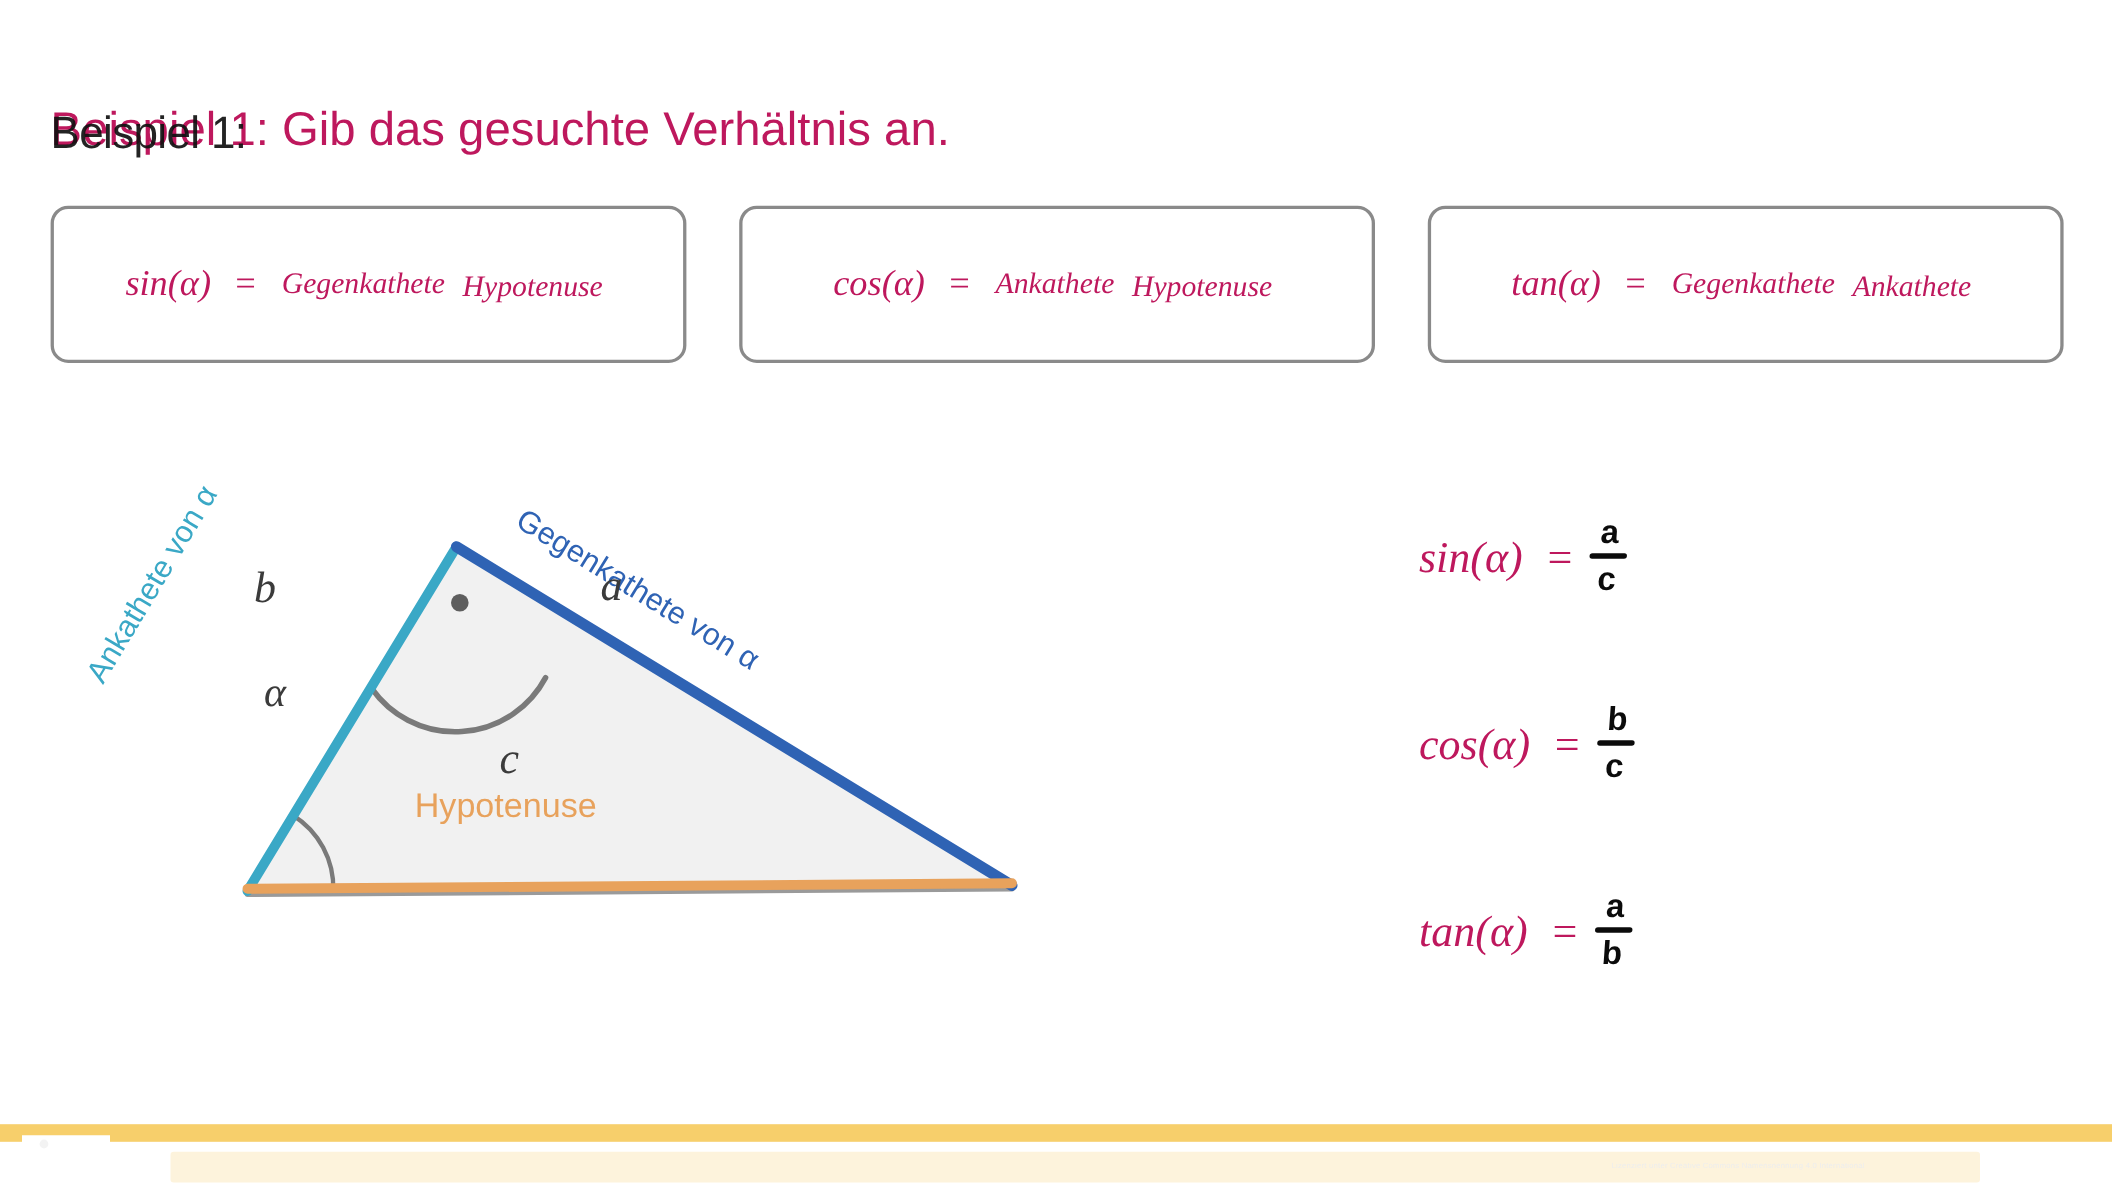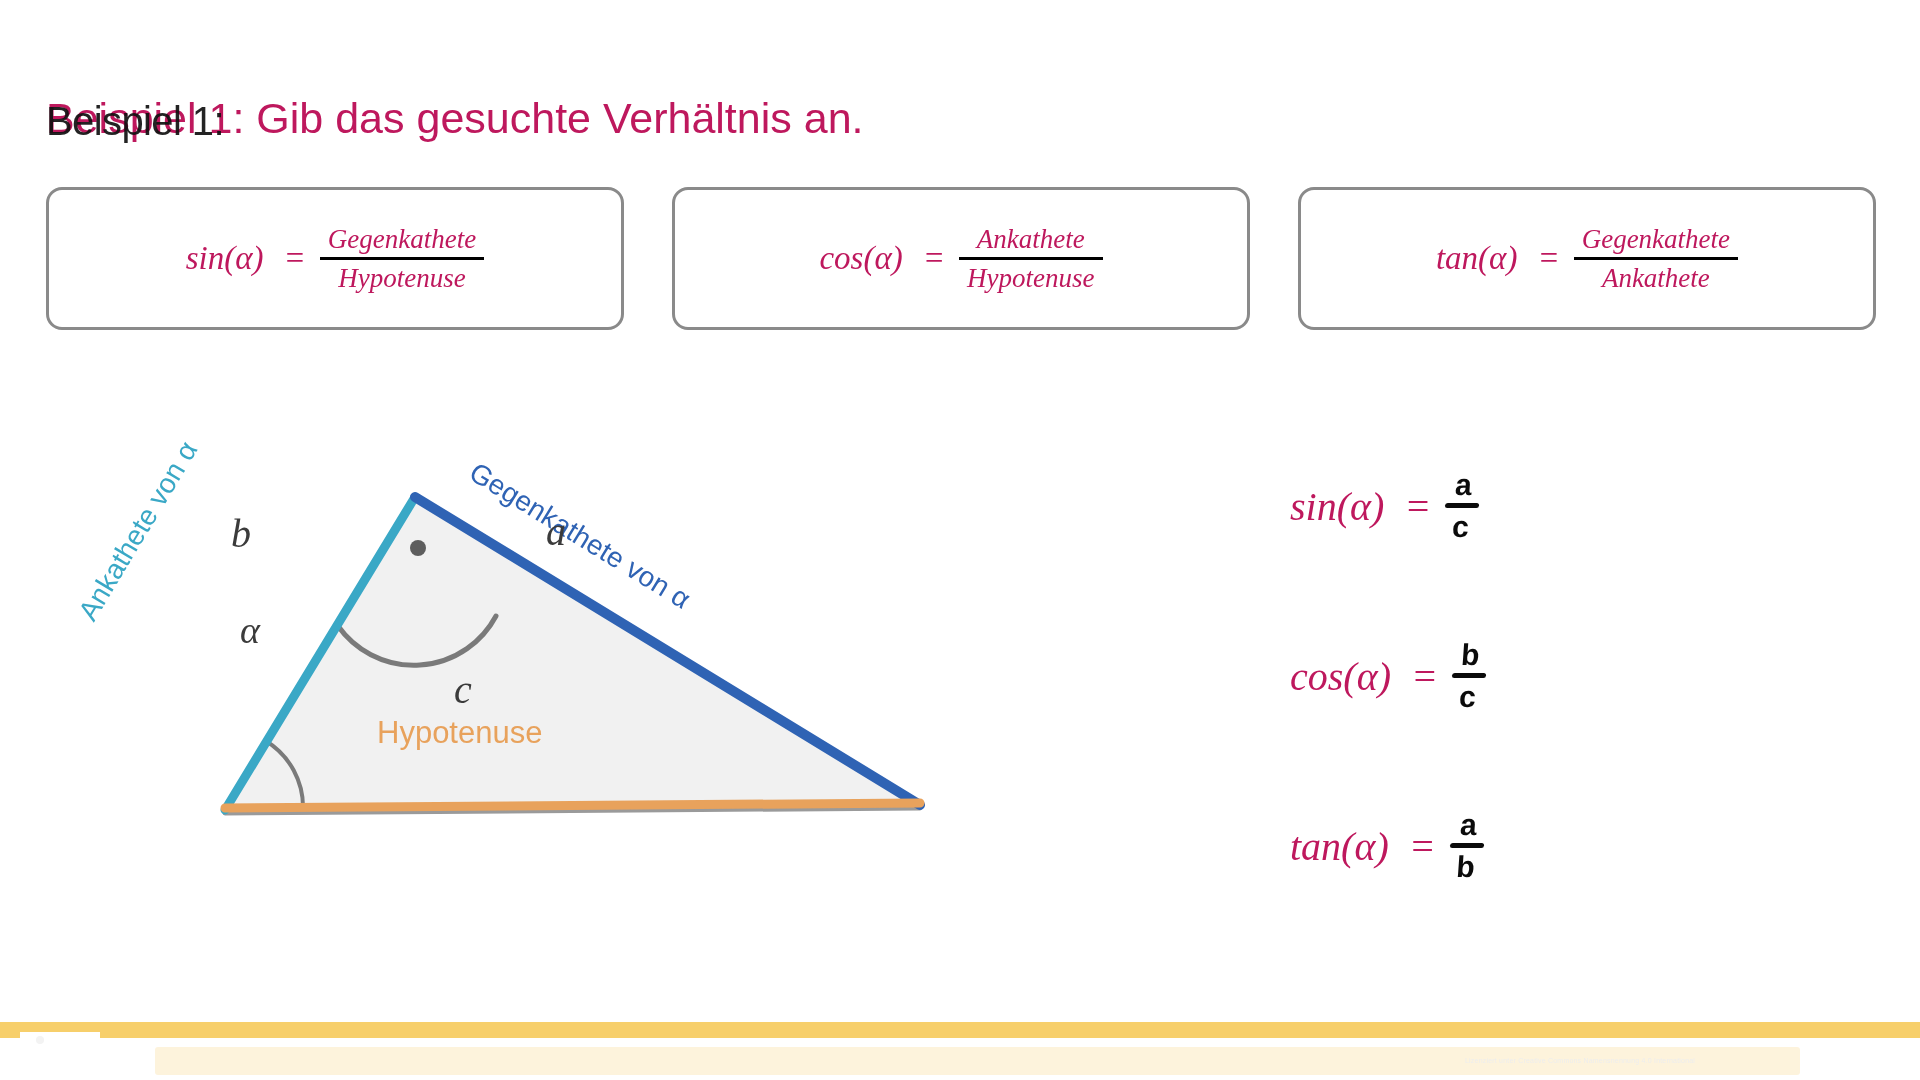--- a/index.html
+++ b/index.html
@@ -48,21 +48,21 @@
   .math{
     font-family:"Liberation Serif", serif;
     font-style:italic;
     color:#be185d;
     display:flex;align-items:center;
     white-space:nowrap;
   }
   .fbox .math{font-size:33px;}
   .fn{margin-right:6px;}
   .eq{margin:0 14px;font-style:italic;}
-  .frac{display:inline-flex;flex-direction:column;align-items:center;justify-content:center;}
+  .frac{display:inline-flex;flex-direction:row;align-items:center;justify-content:center;}
   .frac .num{padding:0 8px 2px 8px;font-size:27px;}
   .frac .den{padding:3px 8px 0 8px;font-size:27px;}
   .frac .bar{height:3px;background:#000;width:100%;}
 
   
   #figure{position:absolute;left:90px;top:430px;width:900px;height:500px;}
   #figure svg{position:absolute;left:0;top:0;}
 
   .lbl{position:absolute;white-space:nowrap;}
   .lbl-side{

